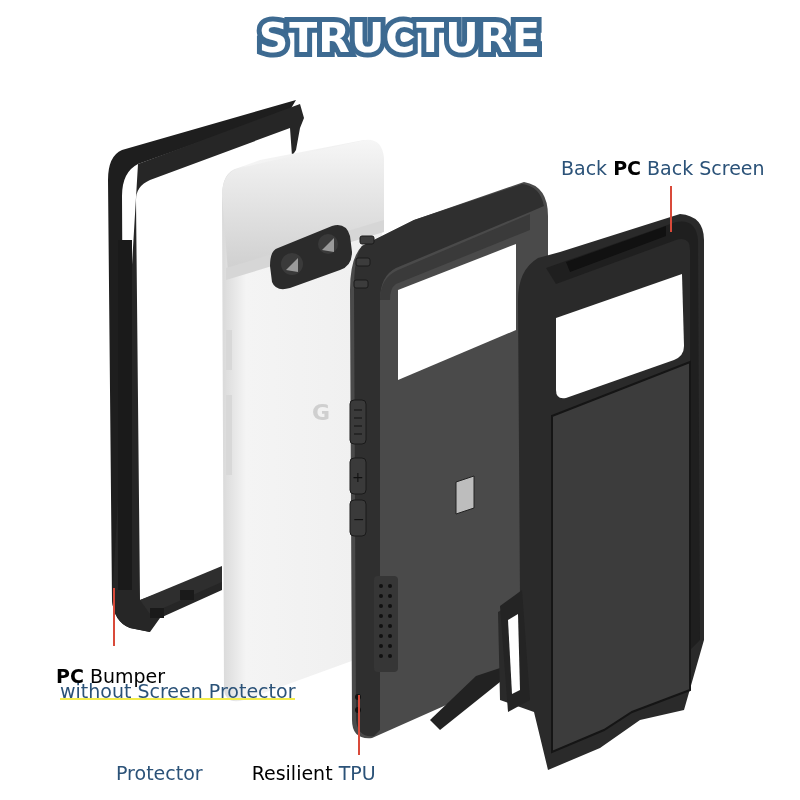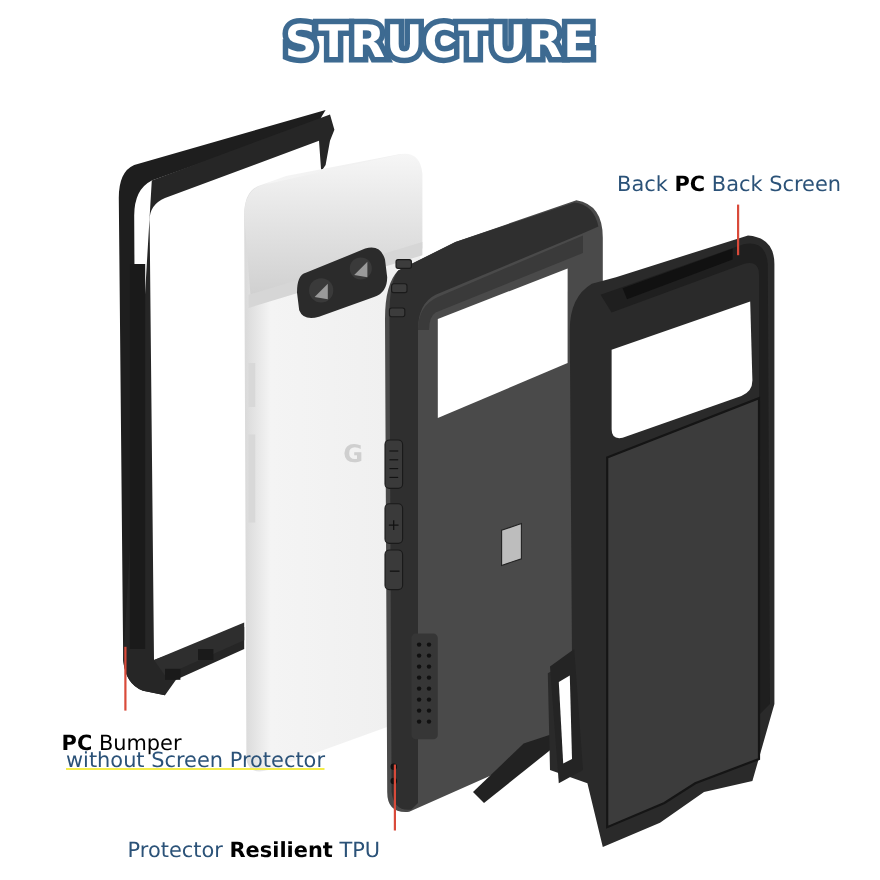--- a/index.html
+++ b/index.html
@@ -131,14 +131,14 @@
 <div class="label" style="left:561px; top:157px;">
   <span class="blue">Back </span><span class="black" style="font-weight:bold;">PC</span><span class="blue"> Back Screen</span>
 </div>
 
 <div class="label" style="left:24px; top:665px;margin-left:32px;">
   <span class="black" style="font-weight:bold;">PC</span><span class="black"> Bumper</span>
 </div>
 <div class="label blue underline" style="left:36px; top:680px;margin-left:24px;">without Screen Protector</div>
 
 <div class="label" style="left:116px; top:762px;">
-  <span class="blue">Protector </span><span class="black" style="font-weight:bold;">Resilient</span><span class="blue"> TPU</span>
+  <span class="blue">Protector </span><span class="black" style="font-weight:normal;margin-left:43px;">Resilient</span><span class="blue"> TPU</span>
 </div>
 
 </body></html>

